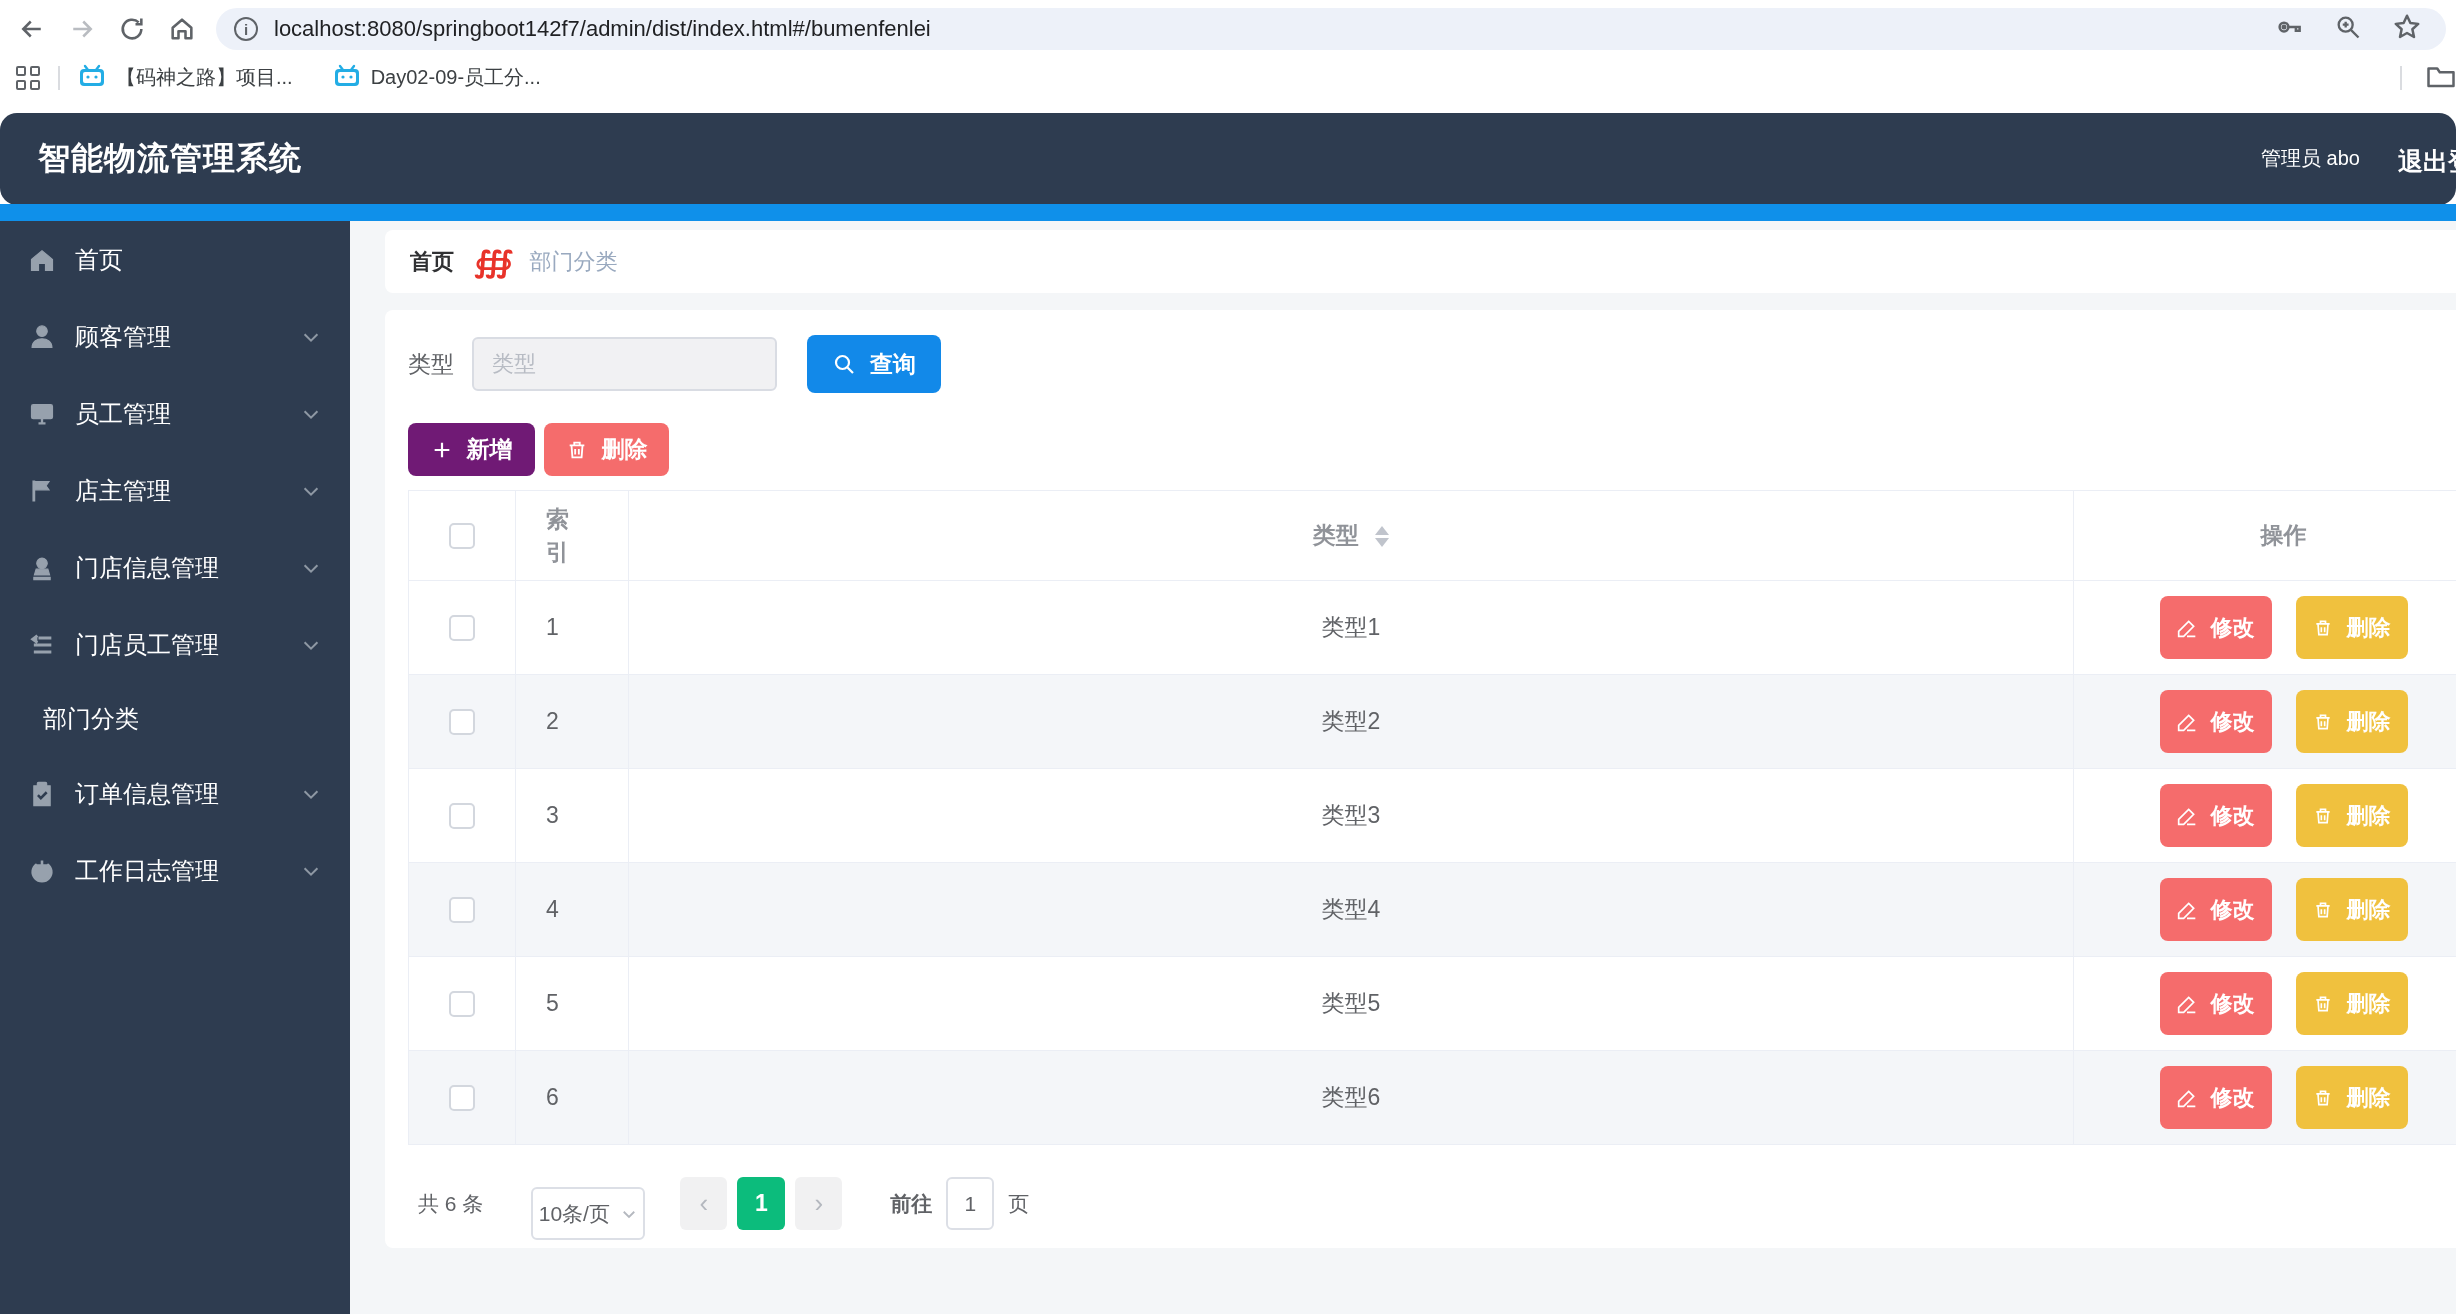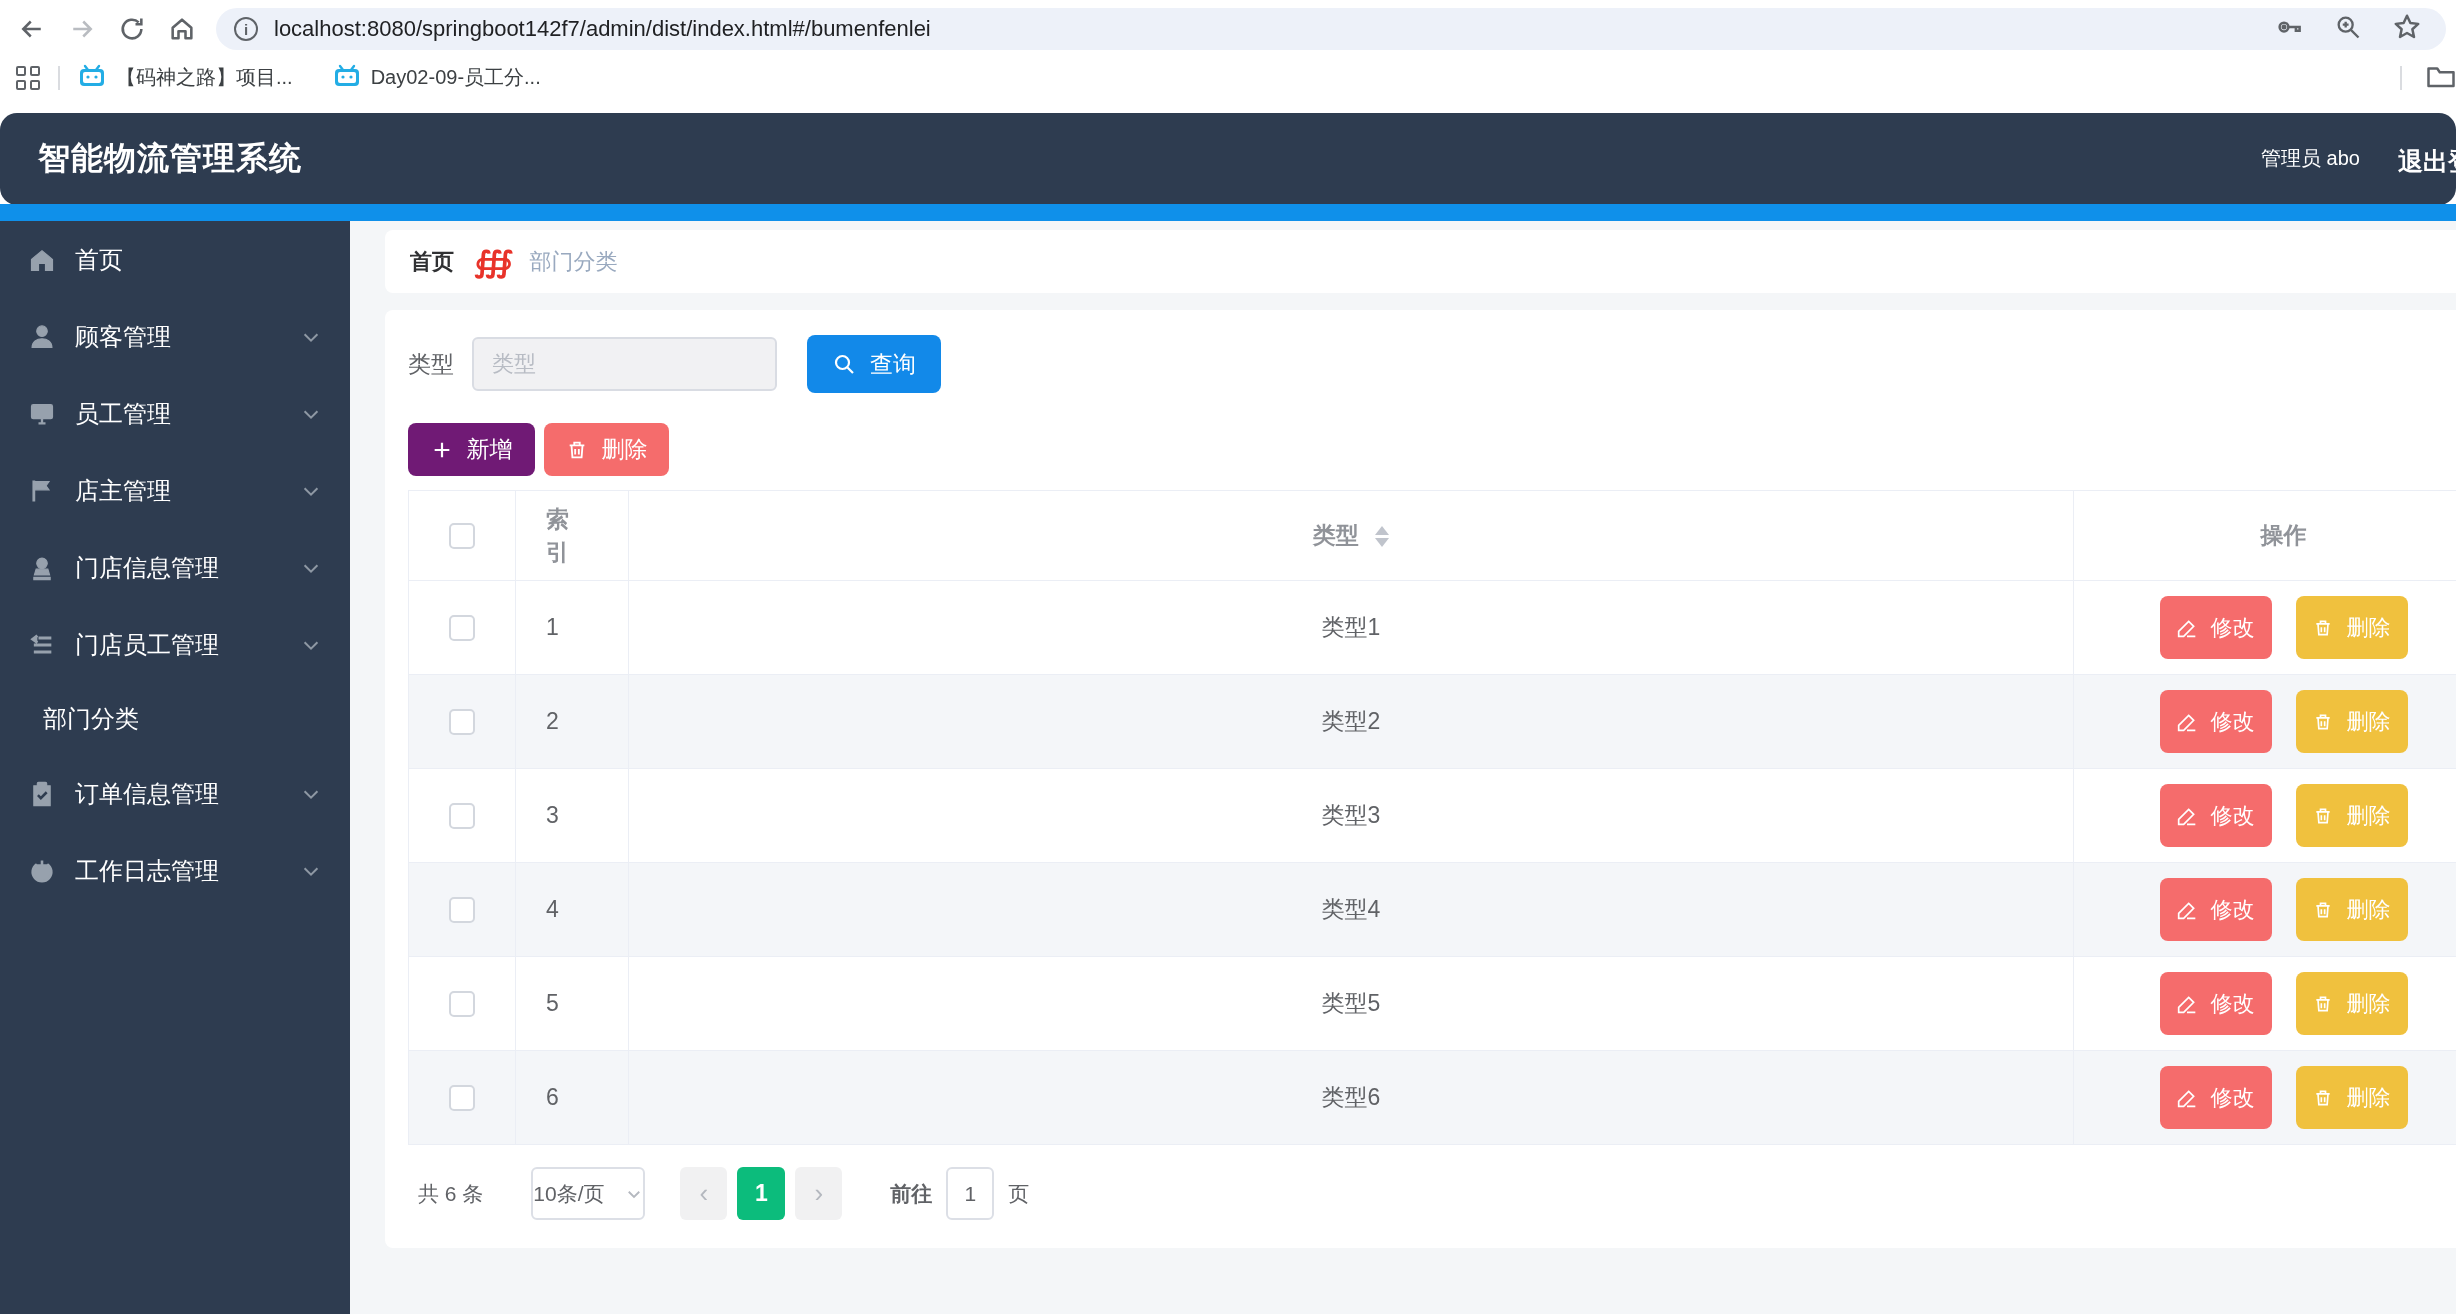--- a/index.html
+++ b/index.html
@@ -62,21 +62,21 @@
   .main-card { position:absolute; left:35px; top:89px; right:-60px; bottom:66px; background:#fff;
     border-radius:8px; padding:25px 40px 0 23px; }
 
   .search-row { display:flex; align-items:center; height:58px; }
   .search-label { font-size:23px; color:#606266; margin-right:18px; }
   .search-input { width:305px; height:54px; background:#f1f1f3; border:2px solid #d9dce3;
     border-radius:6px; font-size:22px; color:#606266; padding:0 18px; outline:none;
     font-family:inherit; }
   .search-input::placeholder { color:#b8bcc4; }
   .btn { display:inline-flex; align-items:center; justify-content:center; gap:14px; border:none;
-    border-radius:8px; color:#fff; font-size:23px; cursor:pointer; font-family:inherit; }
+    border-radius:8px; color:#fff; font-size:23px; cursor:pointer; font-family:inherit;font-weight:bold; }
   .btn svg { flex:0 0 auto; }
   .btn-query { width:134px; height:58px; background:#1289e9; margin-left:30px; }
   .tool-row { margin-top:30px; display:flex; gap:9px; }
   .btn-add { width:127px; height:53px; background:#701a75; }
   .btn-del { width:125px; height:53px; background:#f56c6c; }
 
   
   table.grid { margin-top:14px; border-collapse:collapse; table-layout:fixed; width:2085px; }
   .grid col.c1{width:107px} .grid col.c2{width:113px} .grid col.c3{width:1445px} .grid col.c4{width:420px}
   .grid th, .grid td { border:1px solid #ebeef5; }
@@ -94,21 +94,21 @@
   .sort .asc { border-bottom:9px solid #c0c4cc; }
   .sort .desc { border-top:9px solid #c0c4cc; }
   .c-act { text-align:center; }
   .btn-edit { width:112px; height:63px; background:#f56c6c; font-size:22px; }
   .btn-rowdel { width:112px; height:63px; background:#f0c13e; font-size:22px; margin-left:24px; }
 
   
   .pager { margin-top:22px; display:flex; align-items:center; font-size:21px; color:#606266; }
   .pg-total { margin-left:10px; }
   .pg-size { margin-left:48px; width:114px; height:53px; border:2px solid #dcdfe6; border-radius:6px;
-    display:flex; align-items:center; justify-content:space-between; gap:10px; color:#606266; cursor:pointer; }
+    display:flex; align-items:center; justify-content:center; gap:10px; color:#606266; cursor:pointer;margin-top:20px; }
   .pg-size svg { stroke:#b4b8bf; }
   .pg-btn { width:47px; height:53px; border-radius:6px; background:#f1f1f2; color:#b4b8bf;
     display:flex; align-items:center; justify-content:center; font-size:26px; margin-left:10px;
     cursor:pointer; }
   .pg-prev { margin-left:35px; }
   .pg-cur { width:48px; height:53px; border-radius:6px; background:#0cbc7c; color:#fff;
     font-weight:bold; display:flex; align-items:center; justify-content:center; font-size:23px;
     margin-left:10px; cursor:pointer; }
   .pg-goto { margin-left:48px;font-weight:bold; }
   .pg-input { width:48px; height:53px; border:2px solid #dcdfe6; border-radius:6px; text-align:center;

